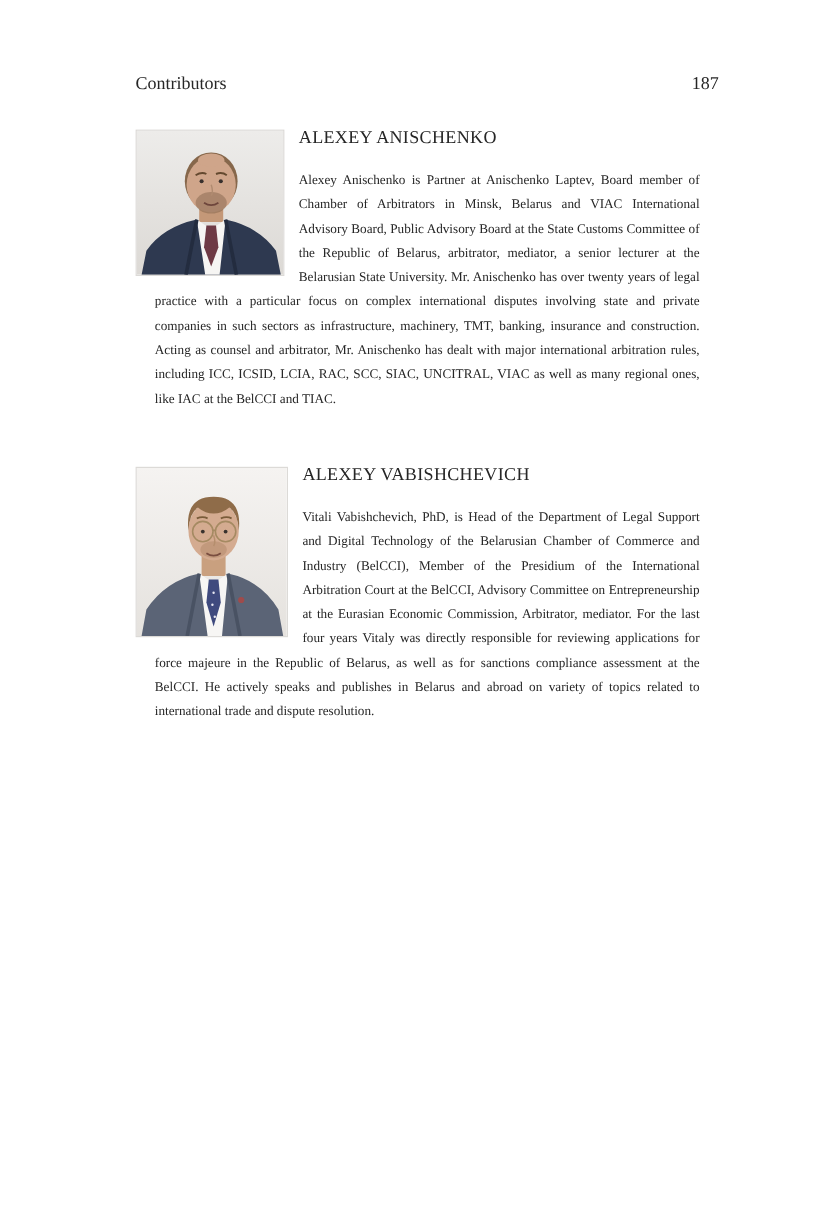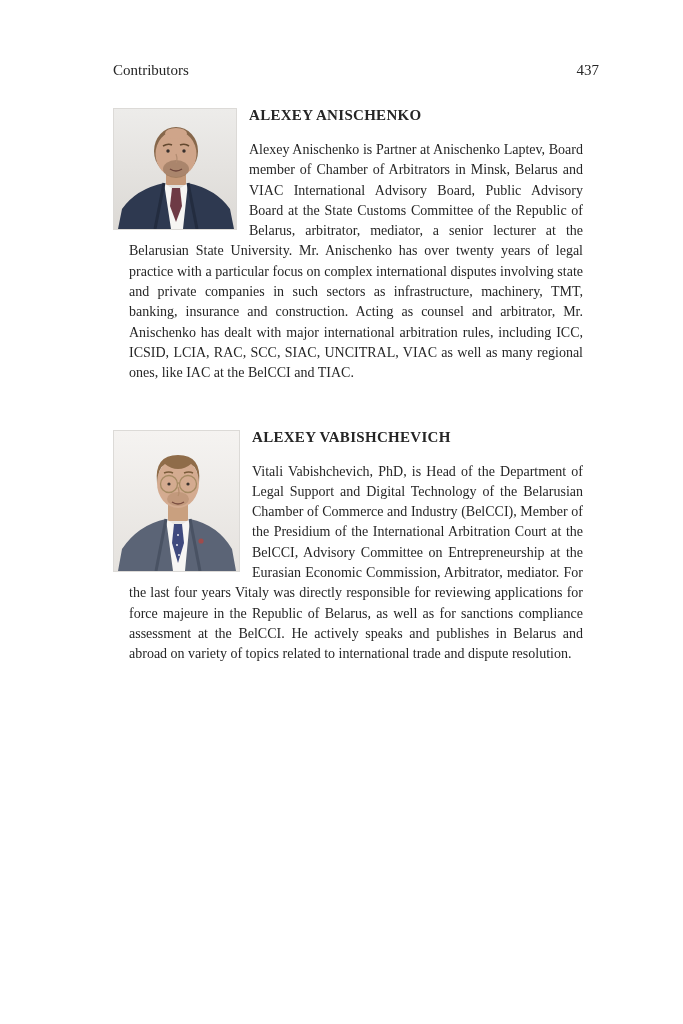--- a/index.html
+++ b/index.html
@@ -48,39 +48,39 @@
   .photo-frame {
     float: left;
     margin: 2px 12px 4px 0;
     border: 1px solid #dcdad7;
     line-height: 0;
   }
   .contributor-name {
     margin: 0 0 9px 0;
     padding-top: 1px;
     font-size: 15px;
-    font-weight: bold;
+    font-weight: normal;
     letter-spacing: 0.3px;
   }
   .bio-text {
     margin: 16px;
-    font-size: 14px;
+    font-size: 11px;
     line-height: 20.3px;
     text-align: justify;
   }
 </style>
 </head>
 <body>
 
 <div class="page">
   <div class="column">
 
     <div class="running-head">
       <span class="head-title">Contributors</span>
-      <span class="page-number">437</span>
+      <span class="page-number">187</span>
     </div>
 
     <section class="bio">
       <span class="photo-frame">
         <svg width="122" height="120" viewBox="0 0 122 120">
           <defs>
             <linearGradient id="bg1" x1="0" y1="0" x2="0" y2="1">
               <stop offset="0" stop-color="#edecea"></stop>
               <stop offset="1" stop-color="#dcd9d5"></stop>
             </linearGradient>

